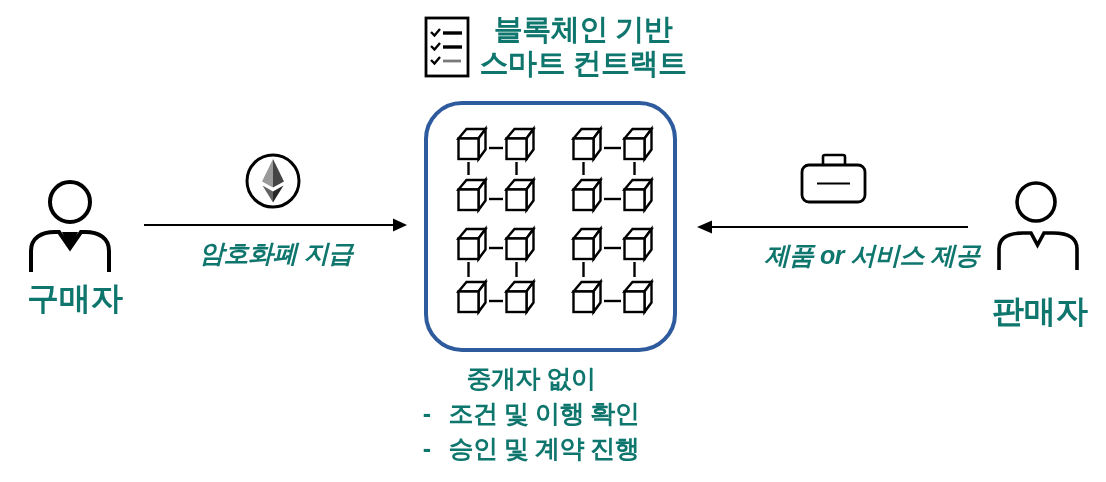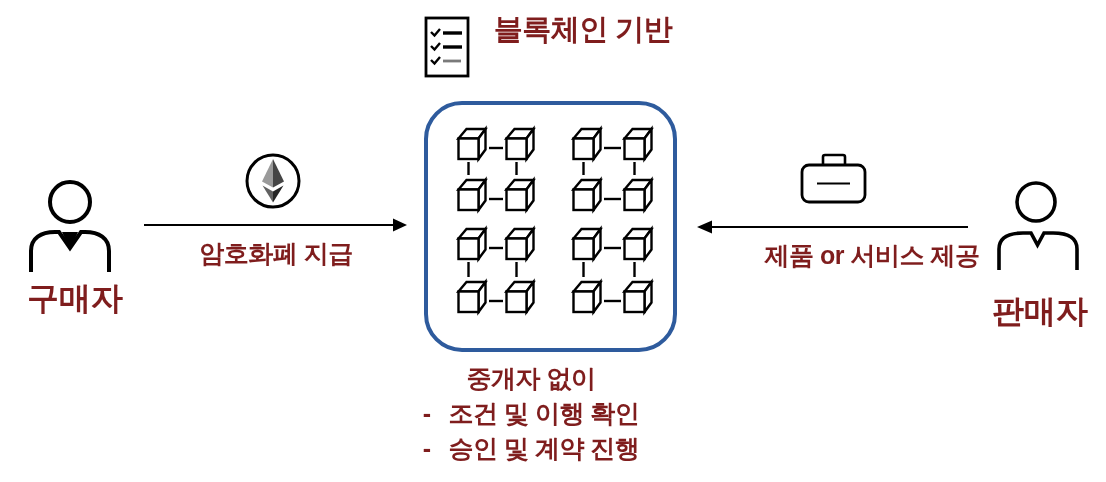--- a/index.html
+++ b/index.html
@@ -1,28 +1,28 @@
 <!DOCTYPE html>
 <html><head>
 <meta charset="utf-8">
 <style>
   html,body{margin:0;padding:0;background:#fff;}
   .stage{
     position:relative;width:1106px;height:482px;background:#fff;overflow:hidden;
-    font-family:"Liberation Sans","DejaVu Sans",sans-serif;color:#7f1d1d;font-weight:700;
+    font-family:"Liberation Sans","DejaVu Sans",sans-serif;color:#0f766e;font-weight:700;
   }
   .abs{position:absolute;}
   svg{display:block;}
 
   .title-block{left:455px;top:12px;width:256px;text-align:center;
     font-size:29px;line-height:34px;letter-spacing:-0.5px;}
   .actor-label{font-size:32px;text-align:center;}
   .buyer-label{left:20px;top:277px;width:110px;}
   .seller-label{left:990px;top:290px;width:100px;}
-  .flow-label{font-size:25px;text-align:center;letter-spacing:-0.5px;}
+  .flow-label{font-size:25px;text-align:center;letter-spacing:-0.5px;font-style:italic;}
   .payment-label{left:170px;top:237px;width:212px;}
   .delivery-label{left:744px;top:239px;width:256px;}
 
   .contract-box{left:424px;top:101px;width:253px;height:251px;
     border:4px solid #2e5b9d;border-radius:38px;box-sizing:border-box;}
 
   .footer-block{left:376px;top:361px;width:310px;text-align:center;
     font-size:25px;line-height:35px;letter-spacing:-0.5px;}
   .bullet-row{display:flex;justify-content:center;gap:18px;}
   .bullet-row .marker{flex:0 0 auto;}
@@ -36,20 +36,21 @@
     <rect x="2" y="2" width="42" height="58" fill="#fff" stroke="#000" stroke-width="2.8"></rect>
     <path d="M7,16 l3.5,3.5 L16,13" fill="none" stroke="#000" stroke-width="2.4"></path>
     <line x1="19" y1="17" x2="38" y2="17" stroke="#000" stroke-width="3.4"></line>
     <path d="M7,30 l3.5,3.5 L16,27" fill="none" stroke="#000" stroke-width="2.4"></path>
     <line x1="19" y1="31" x2="38" y2="31" stroke="#000" stroke-width="3.4"></line>
     <path d="M7,44 l3.5,3.5 L16,41" fill="none" stroke="#000" stroke-width="2.4"></path>
     <line x1="19" y1="45" x2="37" y2="45" stroke="#7a7a7a" stroke-width="2.8"></line>
   </svg>
   <div class="abs title-block">
     <div>블록체인 기반</div>
+    <div>스마트 컨트랙트</div>
   </div>
 
   <svg class="abs" style="left:25px;top:178px" width="90" height="96" viewBox="0 0 90 96">
     <circle cx="45" cy="24" r="20" fill="none" stroke="#000" stroke-width="4"></circle>
     <path d="M6,94 V73 C6,60 16,54 30,54 L34,54 L45,70 L56,54 L60,54 C74,54 84,60 84,73 V94" fill="none" stroke="#000" stroke-width="4"></path>
     <polygon points="37,54 53,54 45,72" fill="#000"></polygon>
   </svg>
   <div class="abs actor-label buyer-label">구매자</div>
 
   <svg class="abs" style="left:244px;top:152px" width="58" height="58" viewBox="0 0 58 58">

